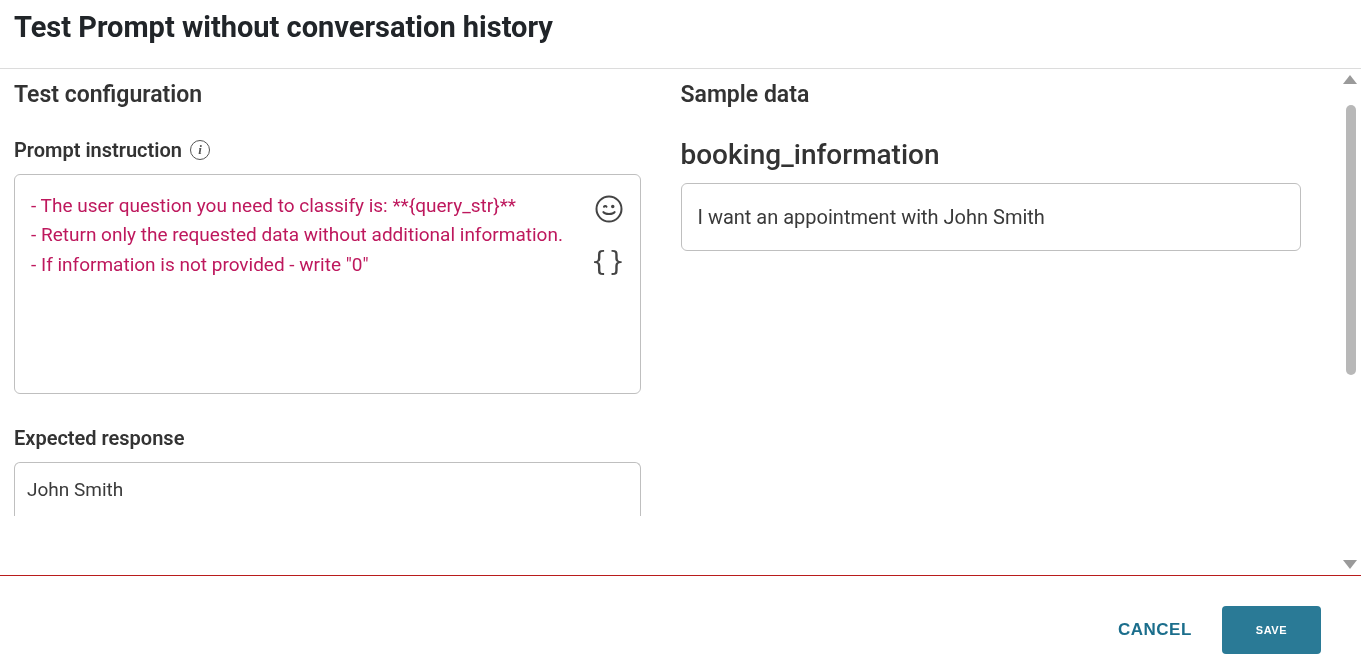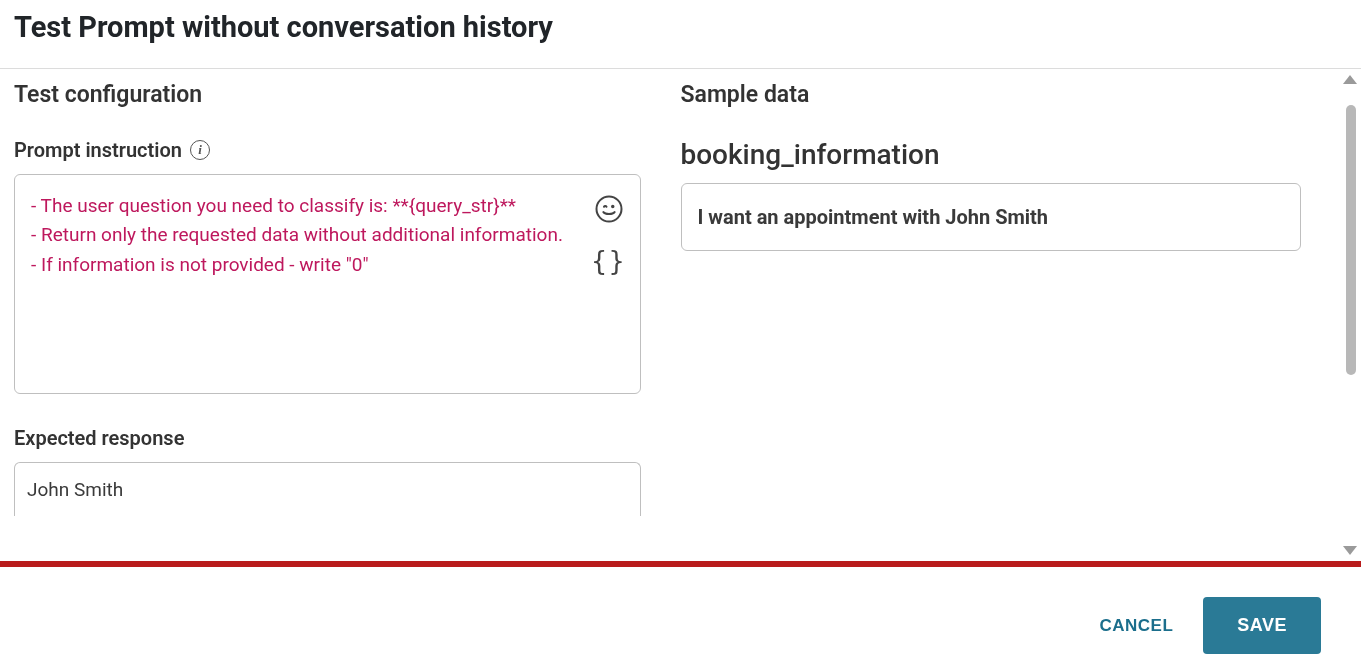--- a/index.html
+++ b/index.html
@@ -25,21 +25,21 @@
     .dialog-title {
       font-size: 29px;
       font-weight: 700;
       padding: 10px 14px 24px 14px;
       color: #212529;
     }
     .content-scroll {
       flex: 1;
       display: flex;
       border-top: 1px solid #dcdcdc;
-      border-bottom: 6px solid #b91c1c;
+      border-bottom: 1px solid #b91c1c;
       position: relative;
       overflow: hidden;
     }
     .col {
       width: 50%;
       padding: 0 14px;
     }
     .col-left {
       padding-right: 40px;
     }
@@ -144,21 +144,20 @@
     .sample-input {
       width: 100%;
       height: 68px;
       border: 1px solid #bfbfbf;
       border-radius: 6px;
       padding: 18px 16px;
       font-size: 20px;
       color: #3a3a3a;
       font-family: inherit;
       outline: none;
-      font-weight: bold;
     }
     .scrollbar-track {
       position: absolute;
       right: 2px;
       top: 6px;
       bottom: 6px;
       width: 18px;
       display: flex;
       flex-direction: column;
       align-items: center;
@@ -200,21 +199,21 @@
       font-size: 17px;
       font-weight: 700;
       letter-spacing: 0.5px;
       cursor: pointer;
       padding: 8px 8px;
     }
     .btn-save {
       background: #2a7a96;
       border: none;
       color: #fff;
-      font-size: 18px;
+      font-size: 11px;
       font-weight: 700;
       letter-spacing: 0.5px;
       cursor: pointer;
       padding: 18px 34px;
       border-radius: 4px;
     }
   </style>
 </head>
 <body>
 

